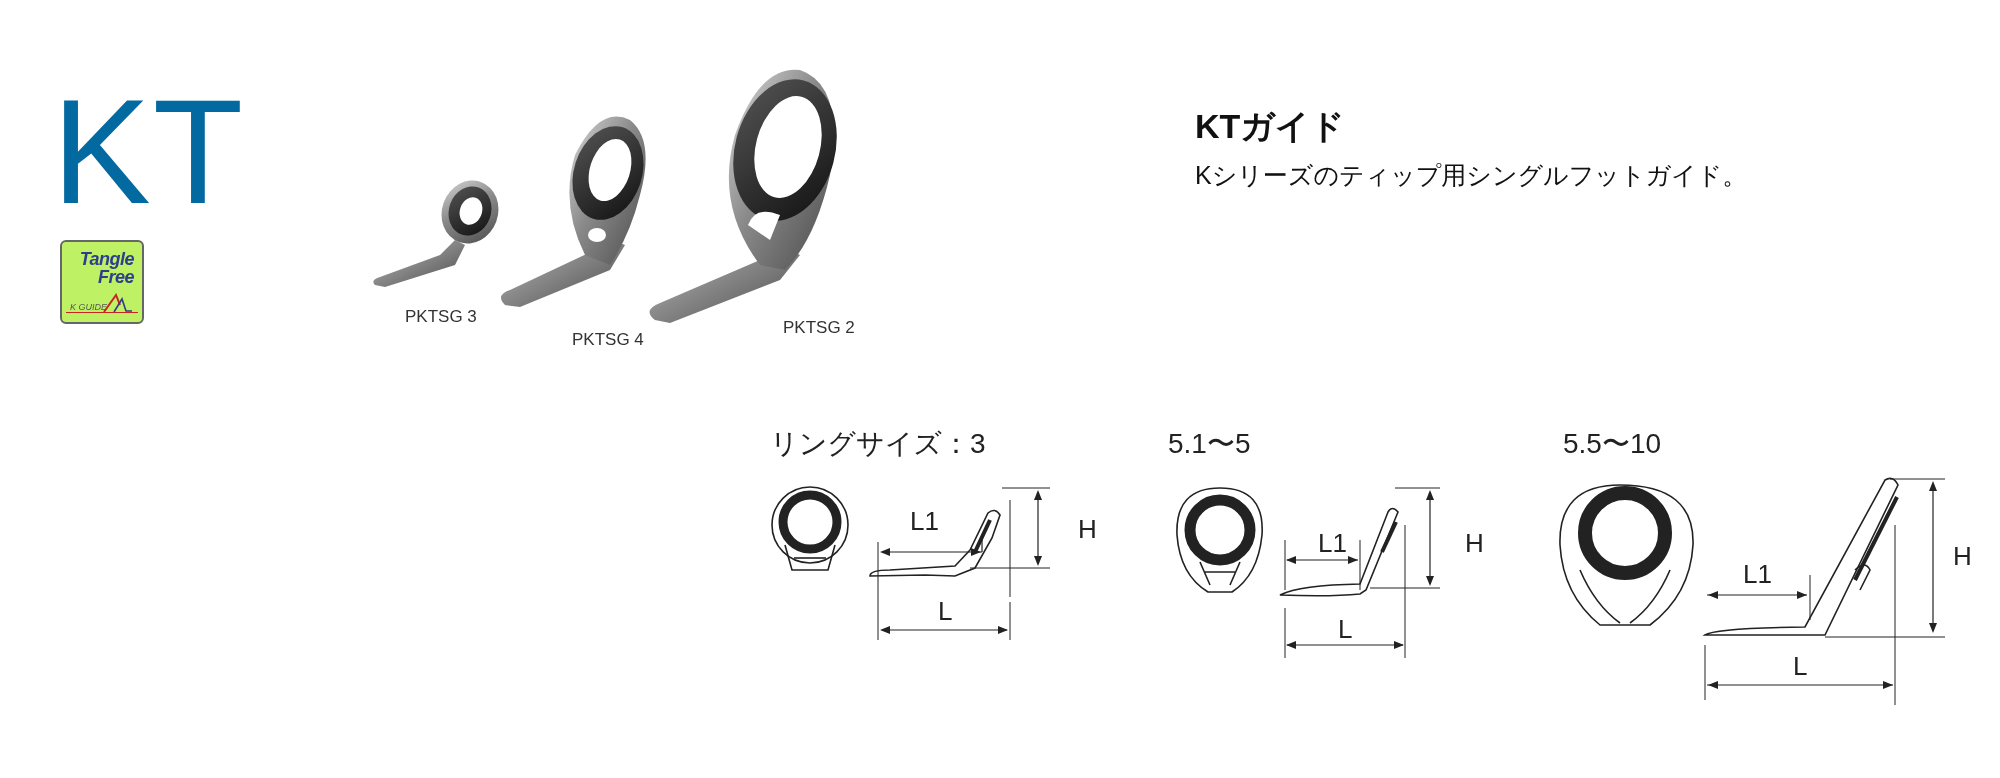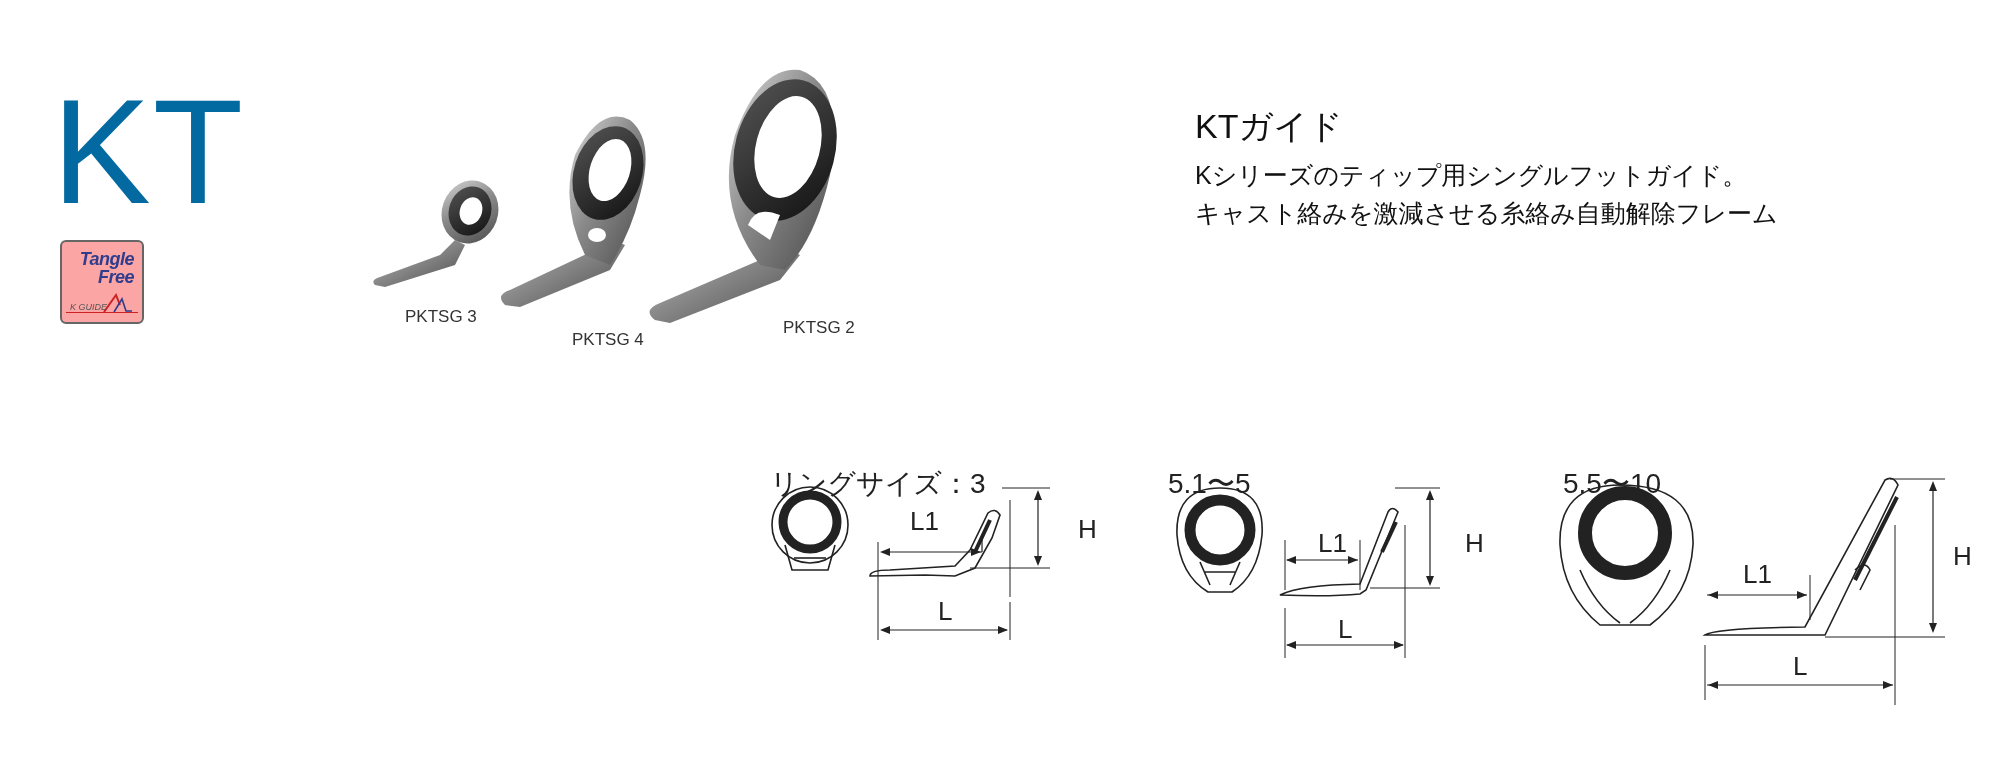--- a/index.html
+++ b/index.html
@@ -2,33 +2,33 @@
 <html><head>
 <meta charset="utf-8">
 <style>
   html, body { margin: 0; padding: 0; background: #ffffff; }
   body { width: 2000px; height: 778px; position: relative; overflow: hidden;
          font-family: "Liberation Sans", sans-serif; color: #111; }
   .abs { position: absolute; }
   .kt-title { left: 52px; top: 78px; font-size: 148px; line-height: 1; letter-spacing: 2px;
               font-family: "Liberation Sans", sans-serif; color: #0369a1; }
   .logo { left: 60px; top: 240px; width: 84px; height: 84px; border: 2px solid #666;
-          border-radius: 6px; box-sizing: border-box; background: #fca5a5; }
+          border-radius: 6px; box-sizing: border-box; background: #bef264; }
   .logo .t1, .logo .t2 { position: absolute; right: 8px; font-weight: bold; font-style: italic;
           color: #2f3d8c; font-size: 18px; line-height: 1; letter-spacing: -0.5px; }
   .logo .t1 { top: 8px; }
   .logo .t2 { top: 26px; }
   .logo .kg { position: absolute; left: 8px; bottom: 10px; font-size: 9px; color: #555; font-style: italic; text-align: right; }
   .logo .line { position: absolute; left: 4px; right: 4px; bottom: 9px; height: 1px; background: #cc2222; }
   .photo { left: 360px; top: 55px; width: 600px; height: 290px; }
   .caption { font-size: 17px; color: #333; }
-  .guide-title { left: 1195px; top: 104px; font-size: 34px; font-weight: normal; color: #111; text-align: center; }
+  .guide-title { left: 1195px; top: 104px; font-size: 34px; font-weight: bold; color: #111; text-align: center; }
   .desc { left: 1195px; top: 156px; font-size: 25px; line-height: 38px; color: #111; }
-  .desc div { white-space: nowrap; }
-  .size-label { font-size: 28px; color: #222; margin-top: 40px; }
+  .desc div { white-space: nowrap; text-align: right; }
+  .size-label { font-size: 28px; color: #222; }
   .diagram { position: absolute; }
 </style>
 </head>
 <body>
 
 <div class="abs kt-title">KT</div>
 
 <div class="abs logo">
   <span class="t1">Tangle</span>
   <span class="t2">Free</span>
@@ -77,21 +77,20 @@
   </g>
 </svg>
 
 <div class="abs caption" style="left:405px;top:307px">PKTSG 3</div>
 <div class="abs caption" style="left:572px;top:330px">PKTSG 4</div>
 <div class="abs caption" style="left:783px;top:318px">PKTSG 2</div>
 
 <div class="abs guide-title">KTガイド</div>
 <div class="abs desc">
   <div>Kシリーズのティップ用シングルフットガイド。</div>
-  <div>キャスト絡みを激減させる糸絡み自動解除フレーム</div>
 </div>
 
 <div class="abs size-label" style="left:770px;top:425px">リングサイズ：3</div>
 <svg class="diagram" style="left:760px;top:480px" width="350" height="180" viewBox="0 0 350 180">
   <g stroke="#222" fill="none" stroke-width="1.6">
     <circle cx="50" cy="45" r="38"></circle>
     <circle cx="50" cy="42" r="27" stroke-width="9"></circle>
     <path d="M25 65 L32 90 L68 90 L75 65"></path>
     <path d="M34 78 L66 78"></path>
 

